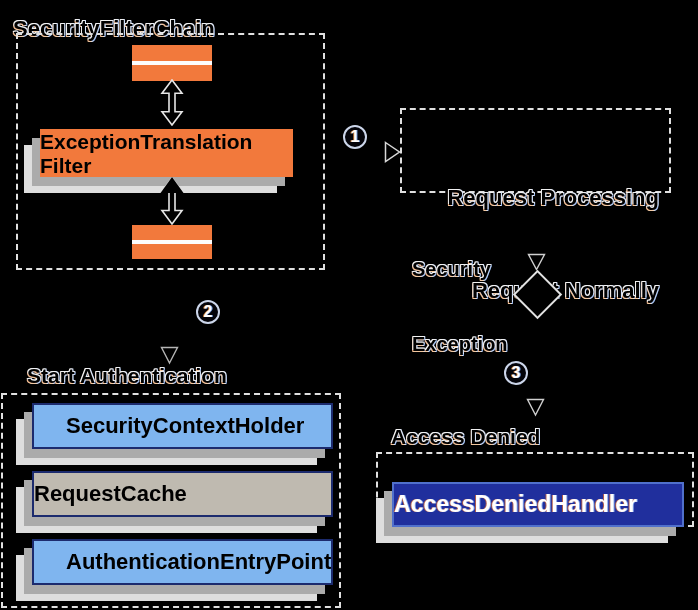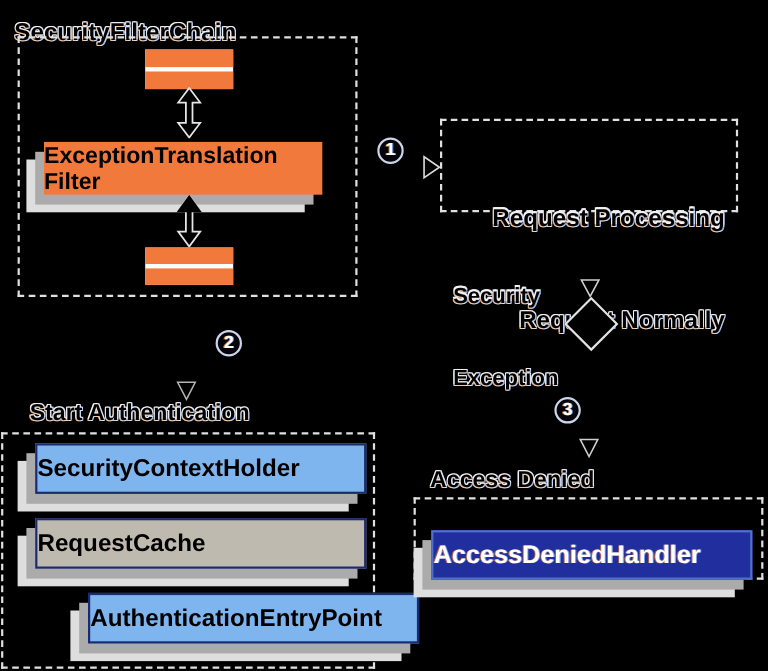--- a/index.html
+++ b/index.html
@@ -34,21 +34,21 @@
     box-shadow:-8px 9px 0 0 var(--shadow1), -16px 16px 0 0 var(--shadow2);
   }
   .etf{
     left:40px;top:129px;width:253px;height:48px;background:var(--orange);
     color:#000;font-size:21px;line-height:24px;padding-top:1px;
   }
   .item{
     left:32px;width:301px;height:46px;border:2px solid var(--navyBorder);
     color:#000;font-size:22px;line-height:42px;
   }
-  .item-blue{background:var(--lightBlue);} .item-gray{background:var(--grayFill);}
+  .item-blue{background:var(--lightBlue);padding-left:32px;} .item-gray{background:var(--grayFill);}
   .adh{
     left:392px;top:482px;width:292px;height:45px;background:var(--navyFill);
     border:2px solid var(--adhBorder);color:#fff;font-size:23px;line-height:40px;
     text-shadow:-1px 0 0 #b05c4a,1px 0 0 #7fa0e8;
   }
   .icon{position:absolute;}
   .diamond{
     position:absolute;left:520px;top:277px;width:31px;height:31px;
     border:2px solid #e3e3e3;background:#000;transform:rotate(45deg);
   }
@@ -112,21 +112,21 @@
   <svg class="icon" style="left:160px;top:346px;" width="19" height="19" viewBox="0 0 19 19">
     <polygon points="1.5,1.5 17.5,1.5 9.5,17" fill="#000" stroke="#b5b5b5" stroke-width="1.4"></polygon>
   </svg>
 
   <div class="ot" style="left:27px;top:364px;font-size:21px;">Start Authentication</div>
 
   <div class="dashedbox" style="left:1px;top:393px;width:340px;height:215px;"></div>
 
   <div class="solidbox item item-blue" style="top:403px;">SecurityContextHolder</div>
   <div class="solidbox item item-gray" style="top:471px;">RequestCache</div>
-  <div class="solidbox item item-blue" style="top:539px;margin-left:48px;">AuthenticationEntryPoint</div>
+  <div class="solidbox item item-blue" style="top:539px;">AuthenticationEntryPoint</div>
 
   <div class="badge" style="left:504px;top:361px;">3</div>
   <svg class="icon" style="left:526px;top:398px;" width="19" height="19" viewBox="0 0 19 19">
     <polygon points="1.5,1.5 17.5,1.5 9.5,17" fill="#000" stroke="#cfcfcf" stroke-width="1.4"></polygon>
   </svg>
 
   <div class="ot" style="left:391px;top:425px;font-size:21px;">Access Denied</div>
 
   <div class="dashedbox" style="left:376px;top:452px;width:318px;height:75px;"></div>
 

